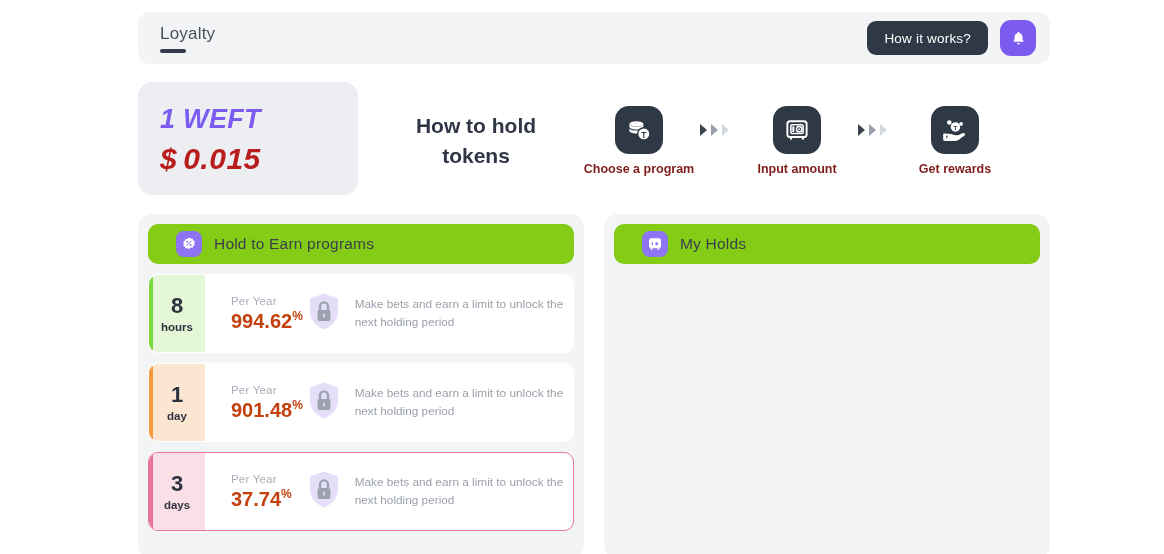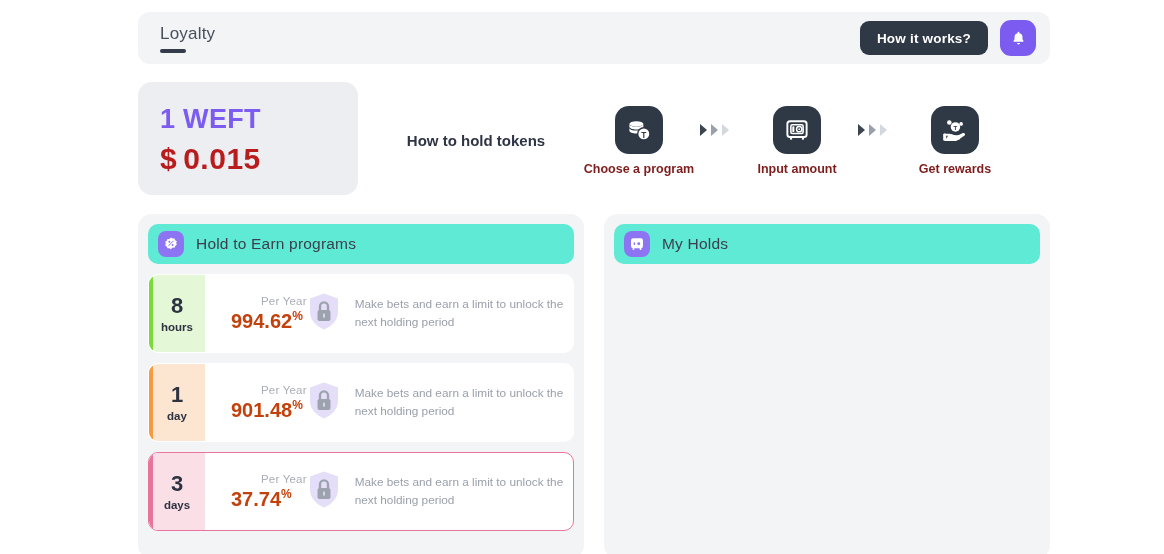--- a/index.html
+++ b/index.html
@@ -40,21 +40,21 @@
     margin-top: 5px;
     width: 26px; height: 4px;
     background: #353c49;
     border-radius: 3px;
   }
   .topbar-spacer { flex: 1; }
   .btn-how {
     background: #2f3845;
     color: #ffffff;
     font-size: 13.5px;
-    font-weight: bold;
+    font-weight: normal;
     border: none;
     border-radius: 9px;
     height: 34px;
     padding: 8px 17px;
     cursor: pointer;
     letter-spacing: .2px;
   }
   .btn-bell {
     width: 36px; height: 36px;
     margin-left: 12px;
@@ -79,20 +79,21 @@
   }
 
   
   .price-card {
     position: absolute;
     left: 138px; top: 82px;
     width: 220px; height: 113px;
     background: #eceef2;
     border-radius: 14px;
     padding: 22px 0 8px 22px;
+    font-style: italic;
   }
   .price-token {
     font-size: 27px;
     font-weight: bold;
     color: #7c5cf0;
     letter-spacing: .3px;
   }
   .price-usd {
     margin-top: 7px;
     font-size: 30px;
@@ -104,21 +105,21 @@
 
   
   .steps {
     position: absolute;
     left: 386px; top: 88px;
     width: 664px; height: 106px;
     display: flex;
     align-items: center;
   }
   .steps-title {
-    font-size: 15px;
+    font-size: 21px;
     font-weight: bold;
     color: #2f3545;
     line-height: 1.42;
     text-align: center;
     width: 180px;
     margin-right: 14px;
   }
   .steps-title .accent { color: #7c5cf0; }
   .step {
     display: flex;
@@ -151,25 +152,25 @@
     position: absolute;
     background: #f2f4f6;
     border-radius: 14px;
     padding: 10px;
   }
   .panel-left  { left: 138px; top: 214px; width: 446px; height: 345px; }
   .panel-right { left: 604px; top: 214px; width: 446px; height: 345px; }
 
   .panel-head {
     height: 40px;
-    background: #5eead4;
+    background: #84cc16;
     border-radius: 10px;
     display: flex;
     align-items: center;
-    padding-left: 10px;
+    padding-left: 28px;
   }
   .panel-head-icon {
     width: 26px; height: 26px;
     background: #8d74f2;
     border-radius: 8px;
     display: flex; align-items: center; justify-content: center;
     margin-right: 12px;
   }
   .panel-head-title {
     font-size: 15.5px;
@@ -228,21 +229,20 @@
     flex: 1;
     display: flex;
     align-items: center;
     padding-left: 26px;
   }
   .prog-apy { width: 108px; }
   .prog-apy-label {
     font-size: 11.5px;
     color: #a9adb8;
     letter-spacing: .2px;
-    text-align: right;
   }
   .prog-apy-value {
     margin-top: 2px;
     font-size: 20px;
     font-weight: bold;
     color: #c2410c;
   }
   .prog-apy-value .pct {
     font-size: 12px;
     vertical-align: super;

